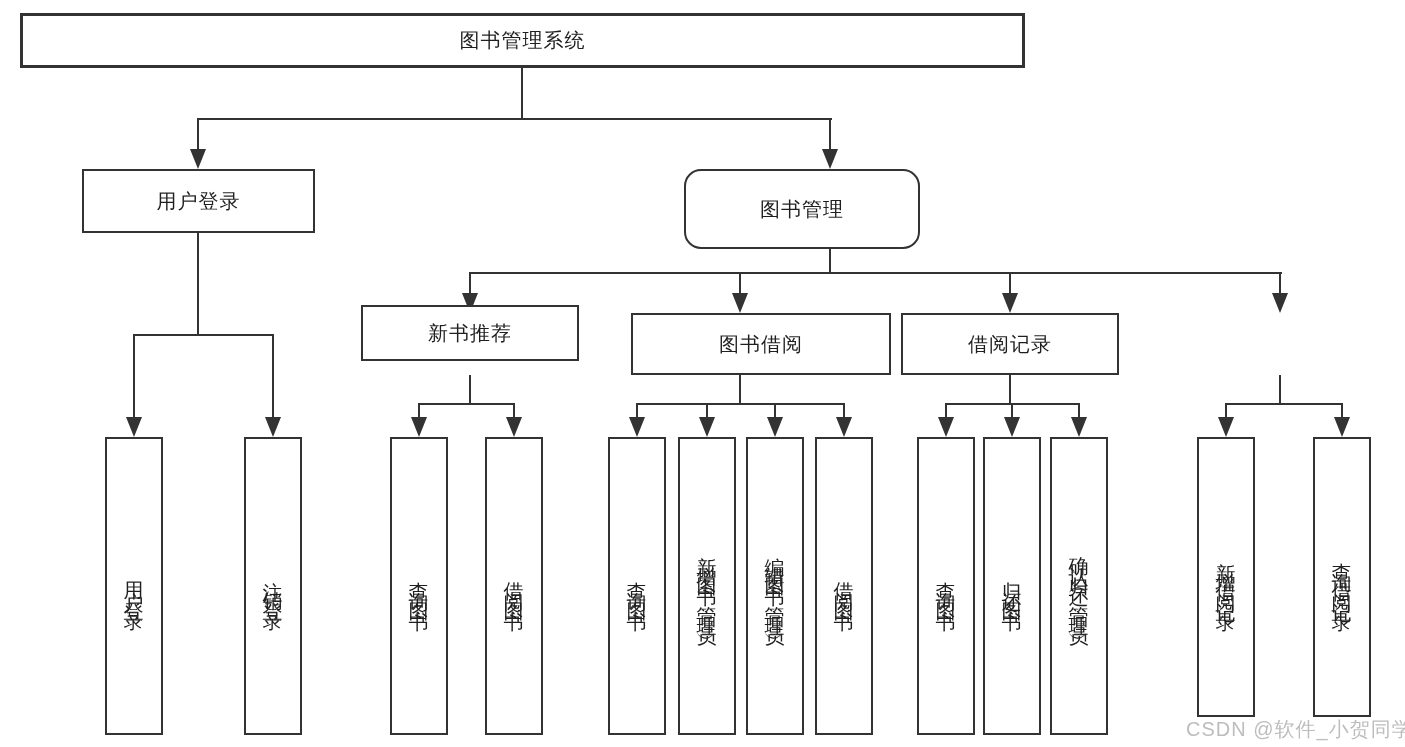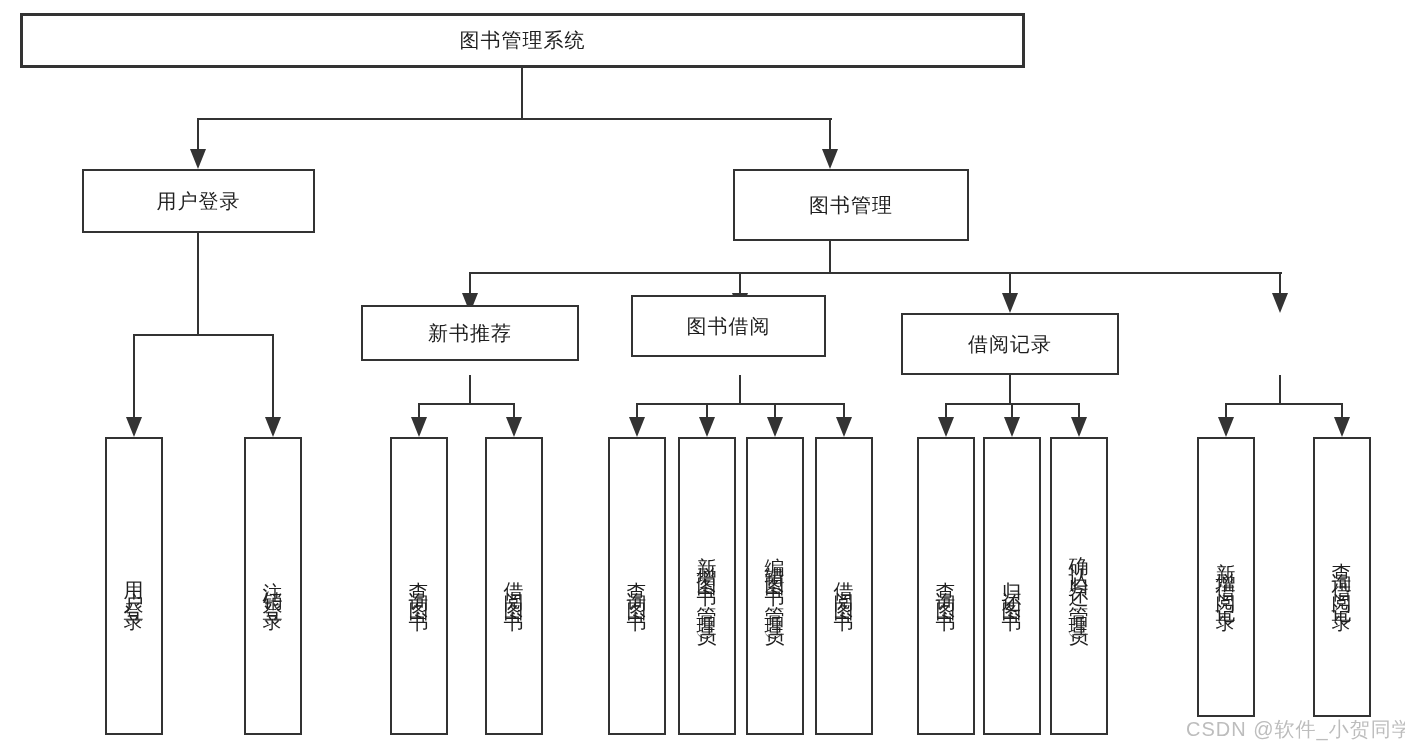--- a/index.html
+++ b/index.html
@@ -32,25 +32,25 @@
 </style>
 </head>
 <body>
 
 <div id="stage">
 
   <div class="box root" style="left:20px;top:13px;width:1005px;height:55px;">图书管理系统</div>
 
   <div class="box" style="left:82px;top:169px;width:233px;height:64px;">用户登录</div>
 
-  <div class="box" style="left:733px;top:169px;width:236px;height:72px;">图书管理</div>
+  <div class="box" style="left:684px;top:169px;width:236px;height:80px;border-radius:17px;">图书管理</div>
 
   <div class="box" style="left:361px;top:305px;width:218px;height:56px;">新书推荐</div>
 
-  <div class="box" style="left:631px;top:295px;width:195px;height:62px;">图书借阅</div>
+  <div class="box" style="left:631px;top:313px;width:260px;height:62px;">图书借阅</div>
 
   <div class="box" style="left:901px;top:313px;width:218px;height:62px;">借阅记录</div>
 
 
   <div class="box vbox" style="left:105px;top:437px;width:58px;height:298px;">用户登录</div>
 
   <div class="box vbox" style="left:244px;top:437px;width:58px;height:298px;">注销登录</div>
 
   <div class="box vbox" style="left:390px;top:437px;width:58px;height:298px;">查询图书</div>
 

